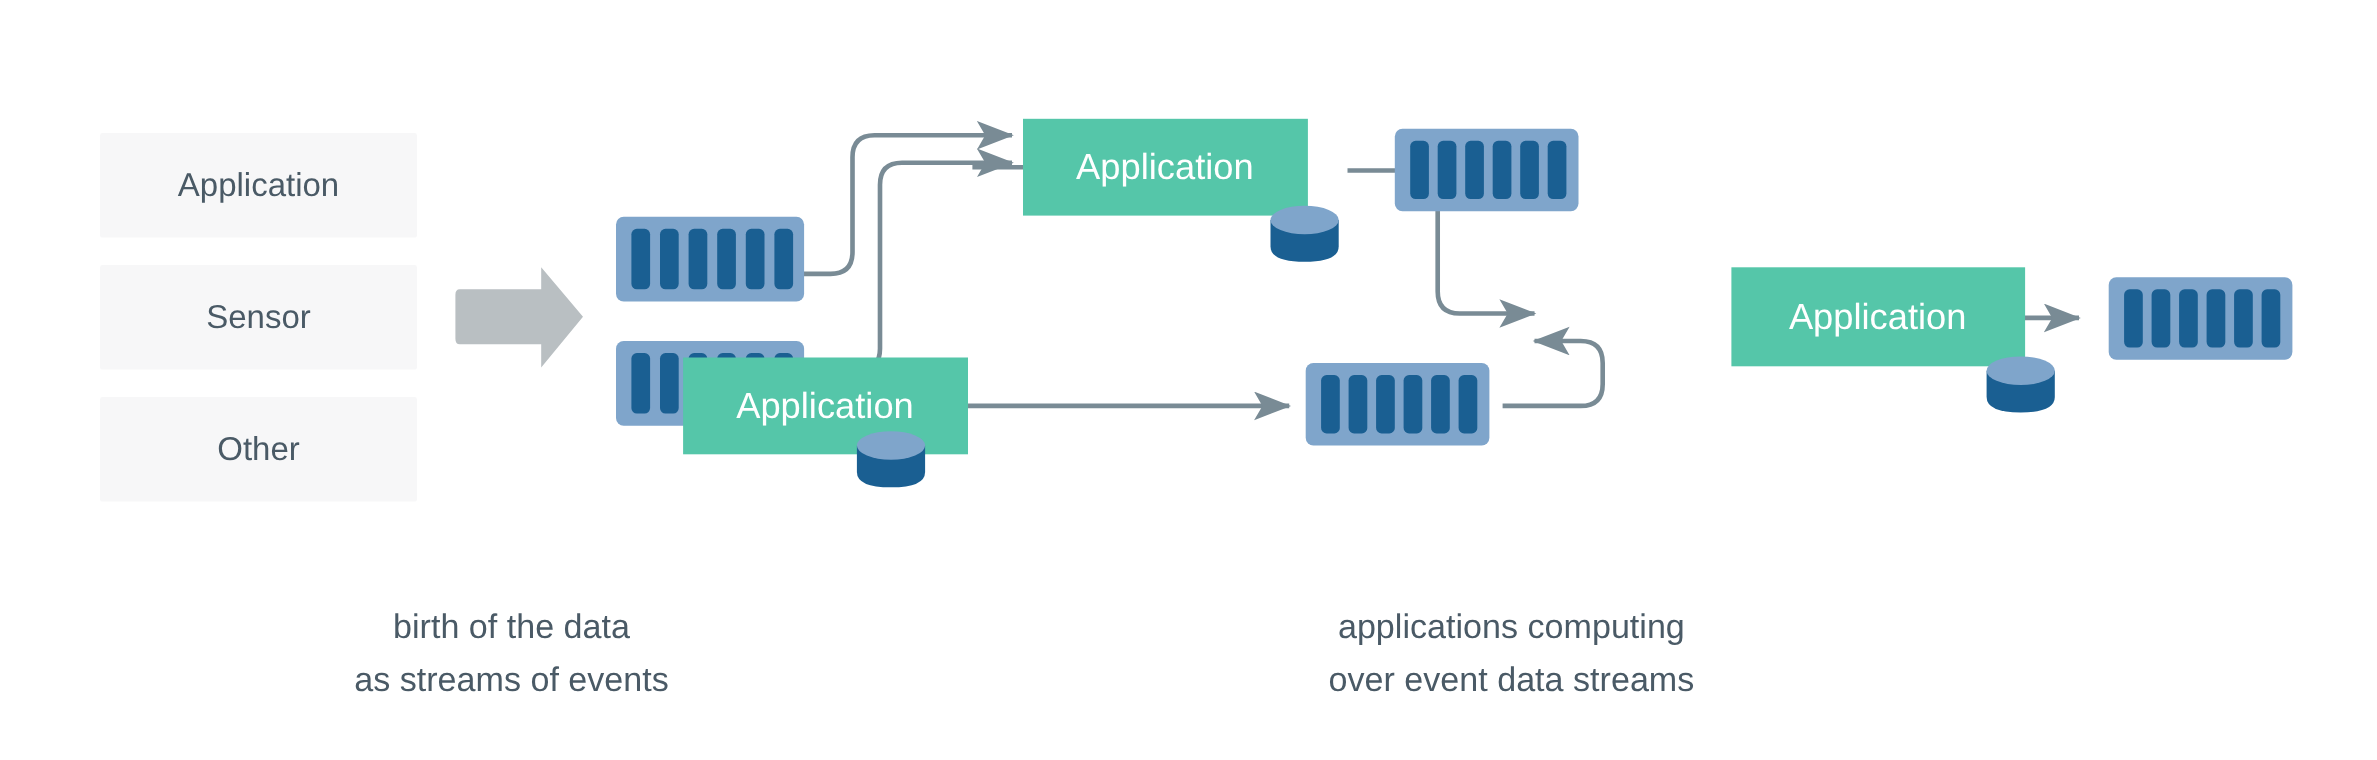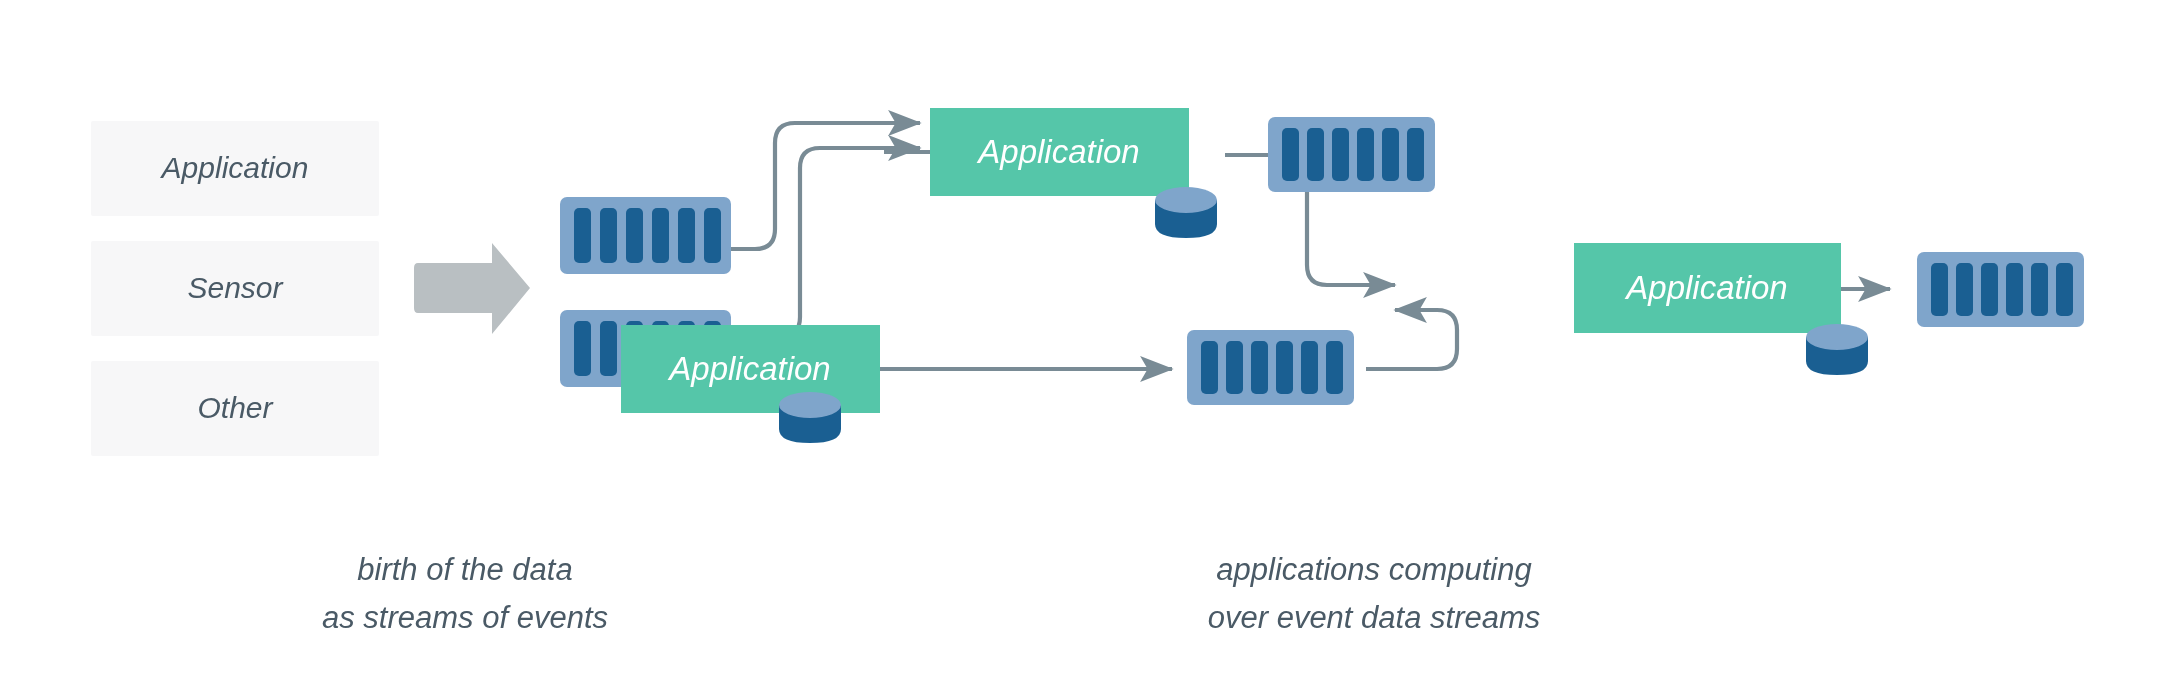--- a/index.html
+++ b/index.html
@@ -10,21 +10,20 @@
   body {
     width: 2161px;
     height: 691px;
     font-family: "Liberation Sans", sans-serif;
     overflow: hidden;
   }
   #diagram-root {
     position: relative;
     width: 2109px;
     height: 691px;
-    font-style: italic;
   }
   svg.canvas {
     position: absolute;
     top: 0;
     left: 0;
     width: 2161px;
     height: 691px;
     display: block;
   }
   .src-label {

